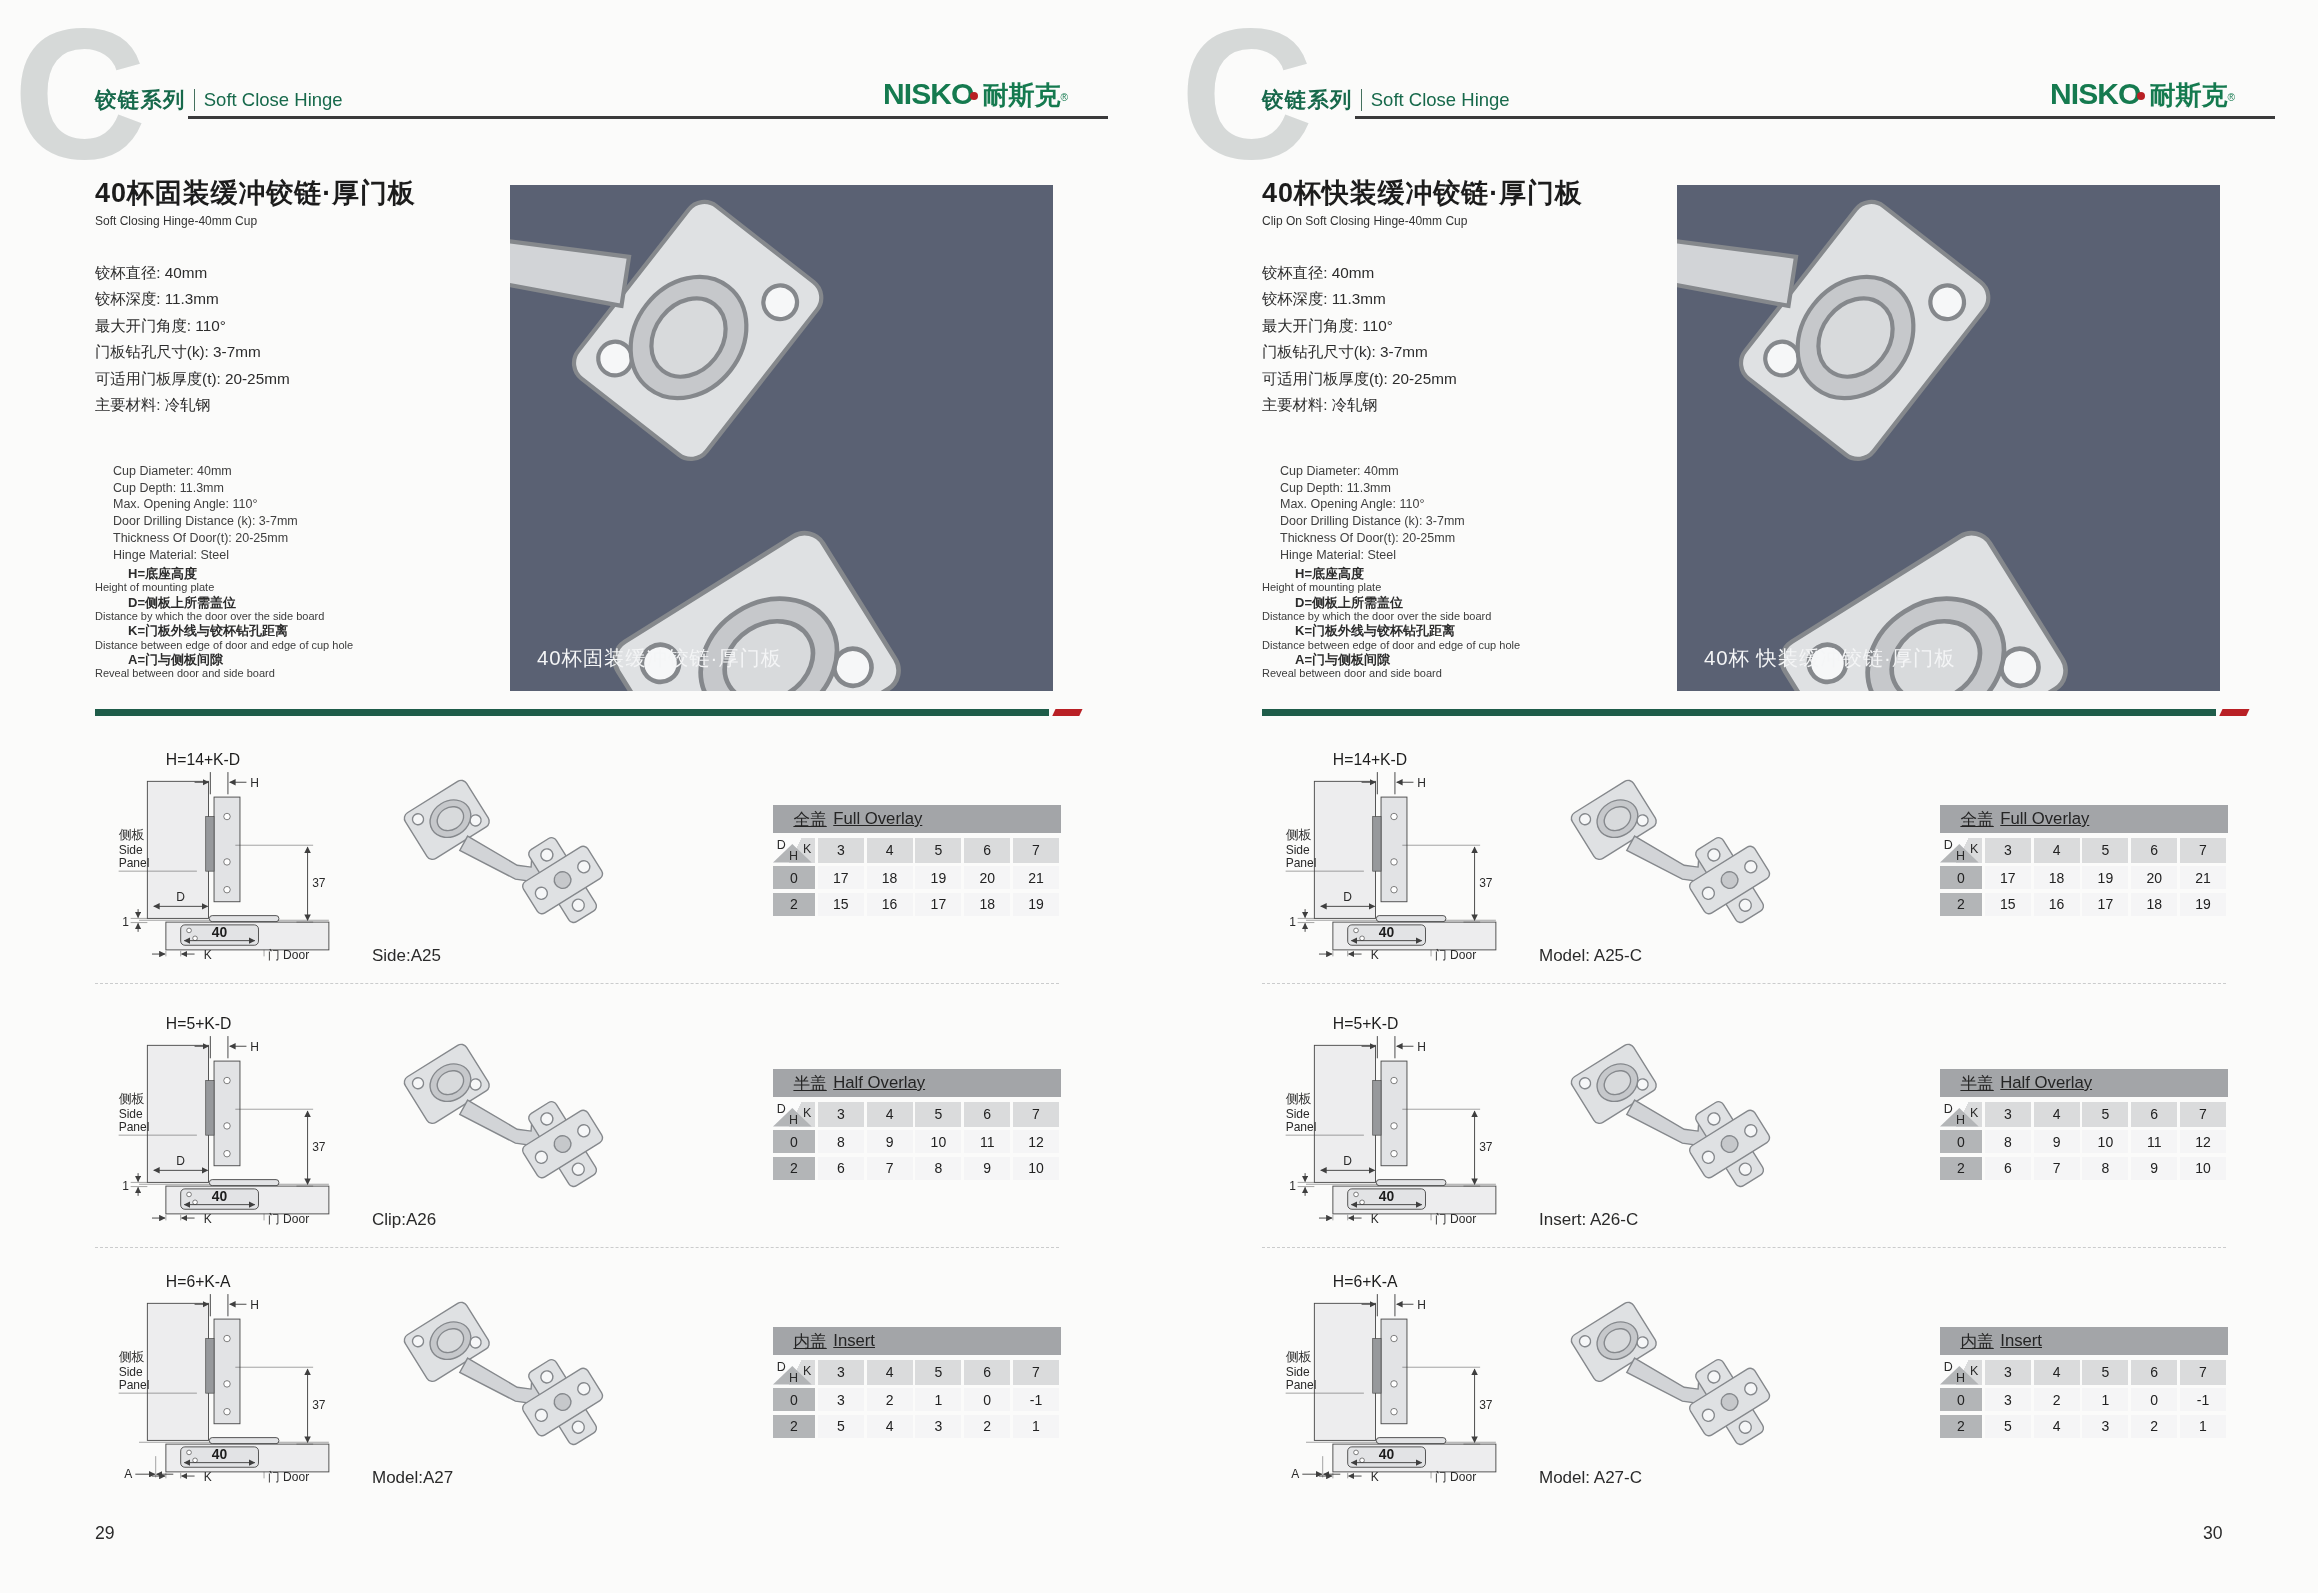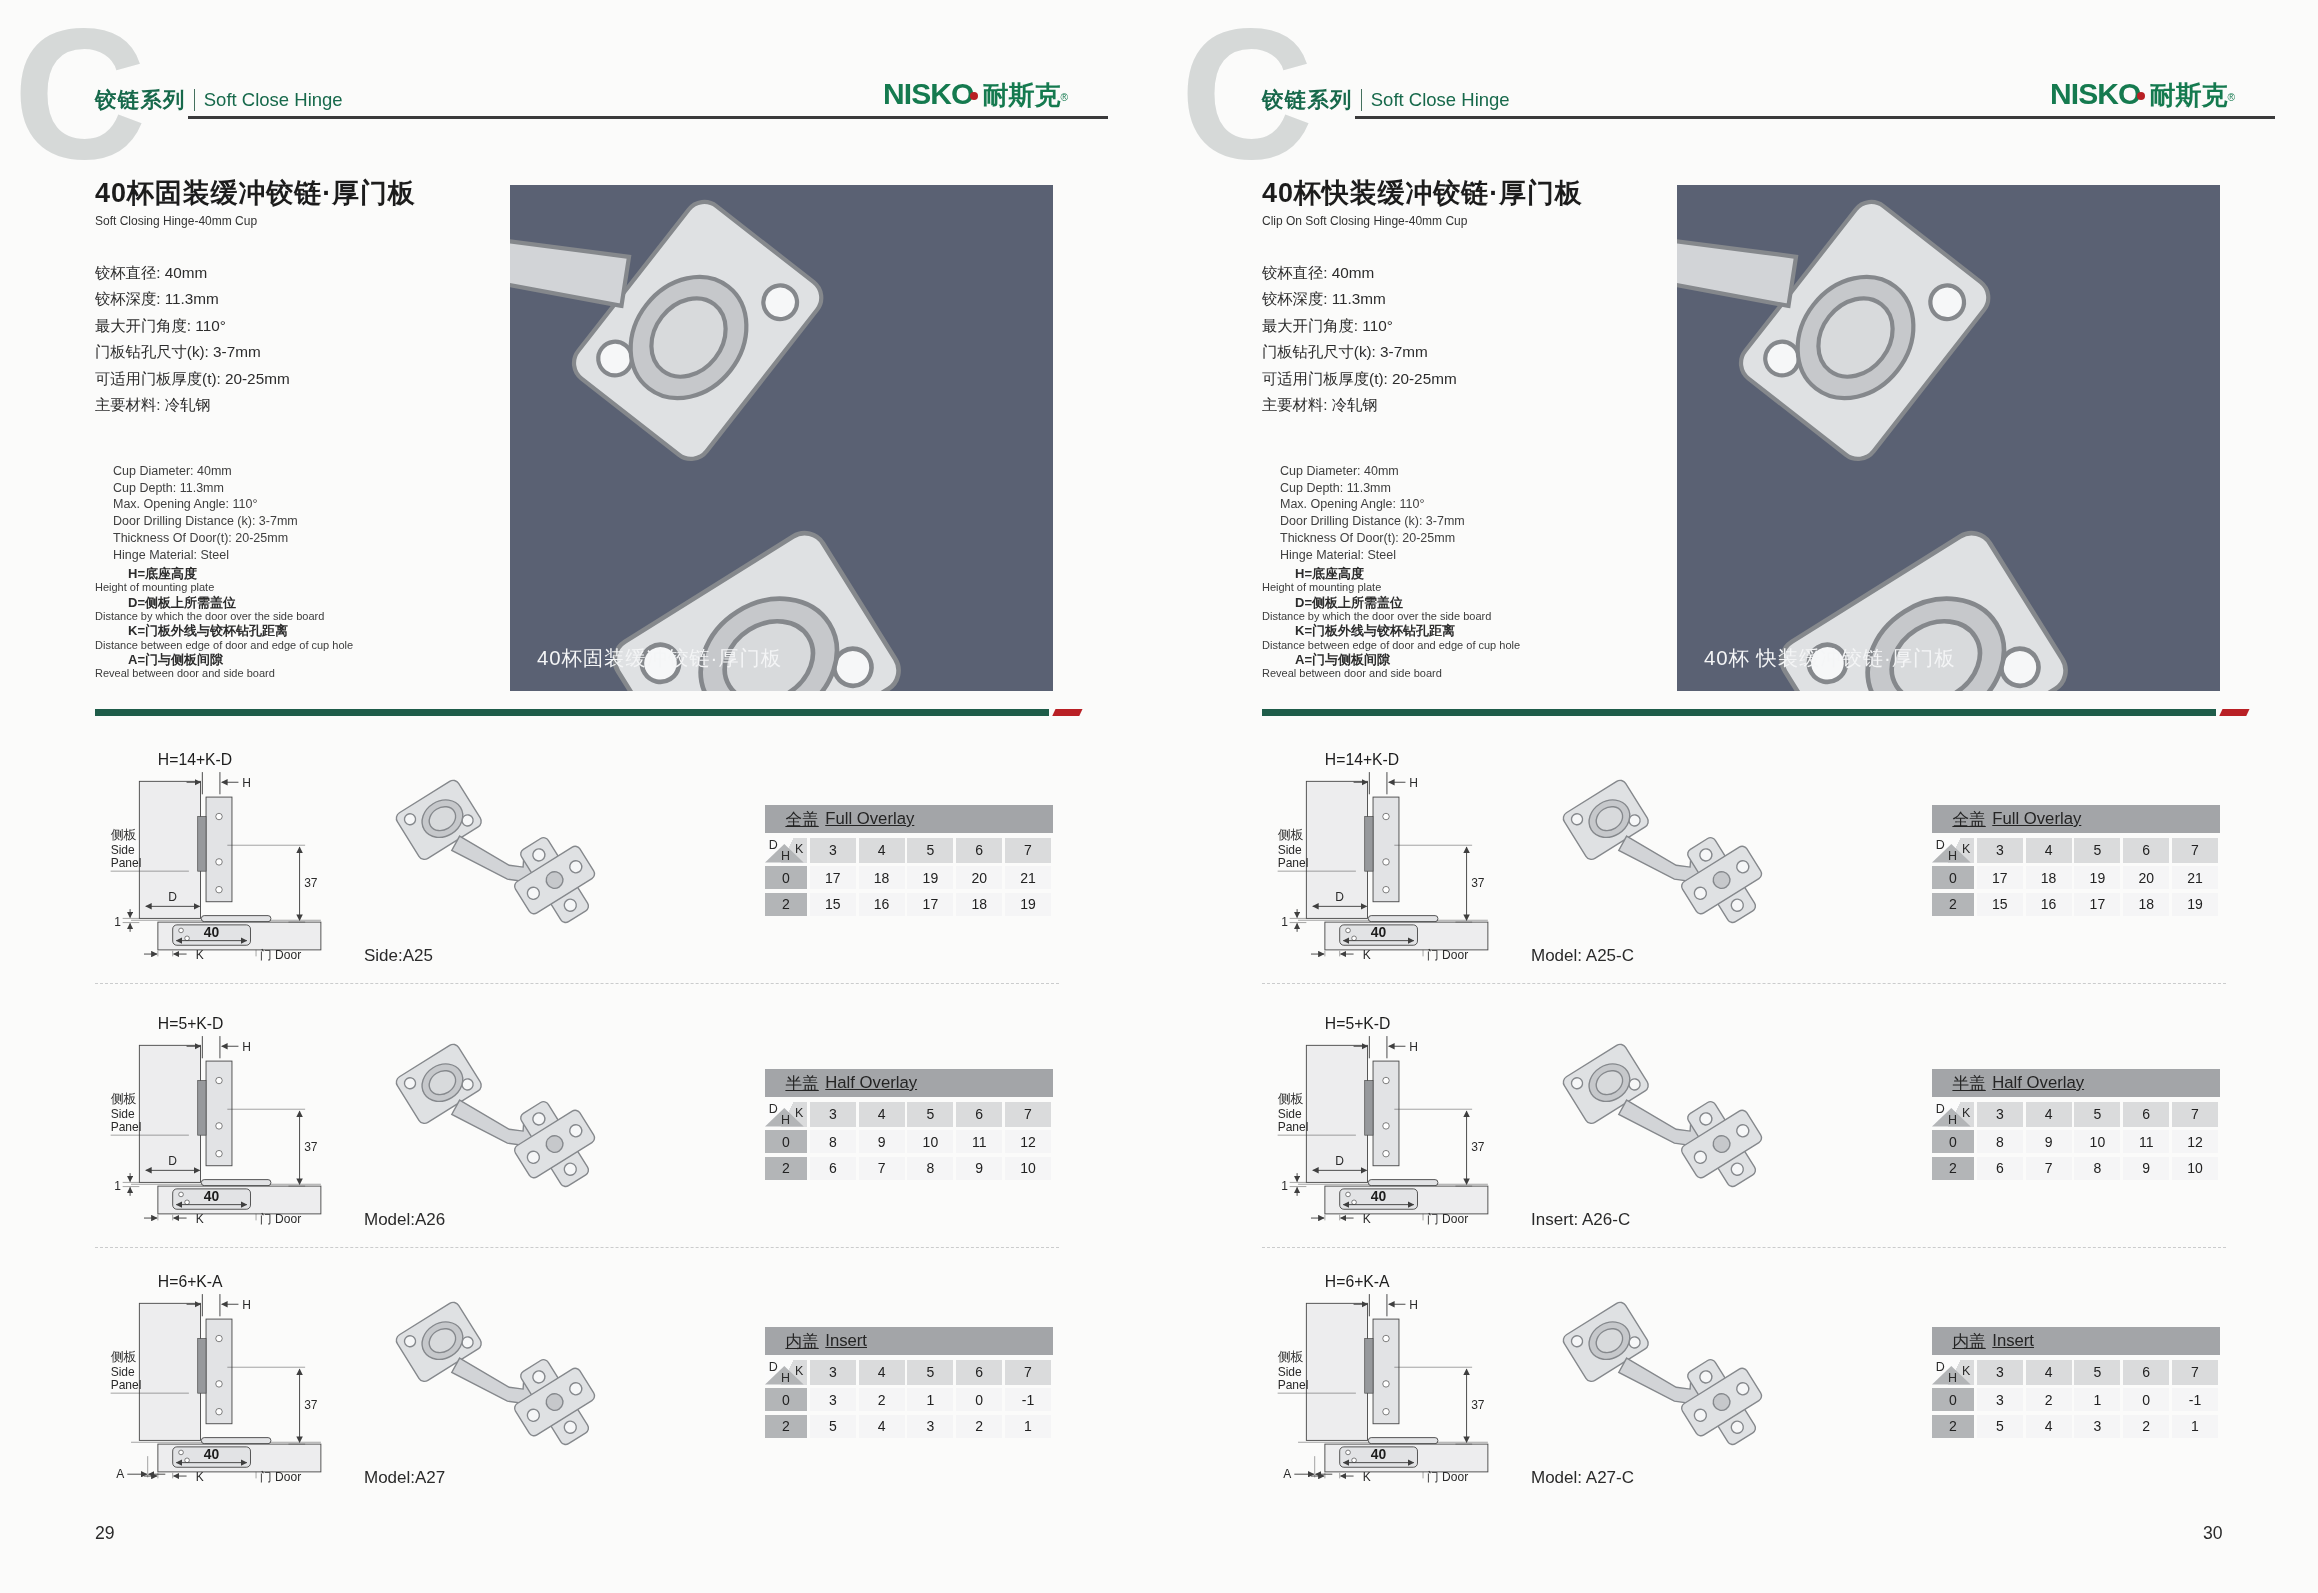--- a/index.html
+++ b/index.html
@@ -37,21 +37,21 @@
   
   .photo{position:absolute;left:510px;top:185px;width:543px;height:506px;background:#5a6173;overflow:hidden;}
   .photo-art{position:absolute;inset:0;width:100%;height:100%;}
   .photo-caption{position:absolute;left:27px;bottom:19.5px;font-size:20.4px;letter-spacing:0.9px;color:#f4f5f6;}
 
   
   .divider{position:absolute;left:95px;top:709px;width:954px;height:6.5px;background:#1e5c49;}
   .divider-red{position:absolute;left:959px;top:0;width:27px;height:6.5px;background:#b92025;transform:skewX(-25deg);}
 
   
-  .product-row{position:absolute;left:0;width:1166px;height:218px;}
+  .product-row{position:absolute;left:8px;width:1166px;height:218px;}
   .row-0{top:748px;}.row-1{top:1012px;}.row-2{top:1270px;}
   .diagram{position:absolute;left:103px;top:0;width:232px;height:213px;}
   .thumb{position:absolute;left:369px;top:7px;width:260px;height:176px;}
   .model{position:absolute;left:364px;top:198px;font-size:17px;color:#2a2a2a;}
   .row-sep{position:absolute;left:95px;width:964px;border-top:1.4px dashed #cbcccd;}
   .sep-1{top:983px;}.sep-2{top:1247px;}
   .page-number{position:absolute;top:1523px;font-size:17.6px;color:#2a2a2a;}
   .page.p0 .page-number{left:95px;}
   .page.p1 .page-number{left:1036px;}
 
@@ -333,21 +333,21 @@
           <line class="dl" x1="134" y1="441" x2="98" y2="441" marker-end="url(#ah)"></line>
           <text class="t-lab" x="28" y="450">A</text>
         </g>
         <line class="dl dl-thin" x1="330" y1="436" x2="330" y2="450"></line>
         <text class="t-lab" x="338" y="455">门 Door</text>
       </g>
     </svg>
     <svg class="thumb" viewBox="0 0 560 380">
             <use href="#hinge-sym"></use>
           </svg>
-    <div class="model">Model:A26</div>
+    <div class="model">Clip:A26</div>
     <div class="tbl">
       <div class="tbl-title">
         <span>半盖</span>
         <span>Half Overlay</span>
       </div>
       <div class="tbl-grid">
         <div class="cell corner">
           <span class="c-d">D</span>
           <span class="c-k">K</span>
           <span class="c-h">H</span>

